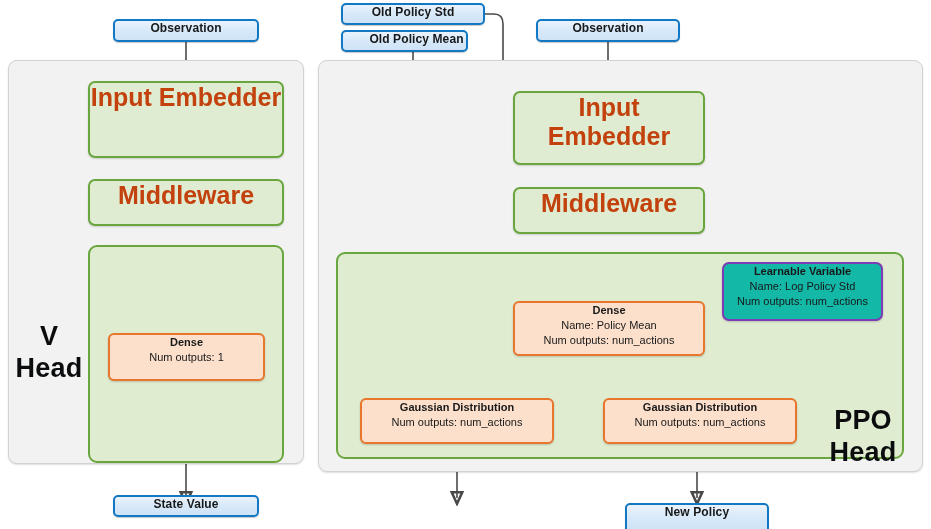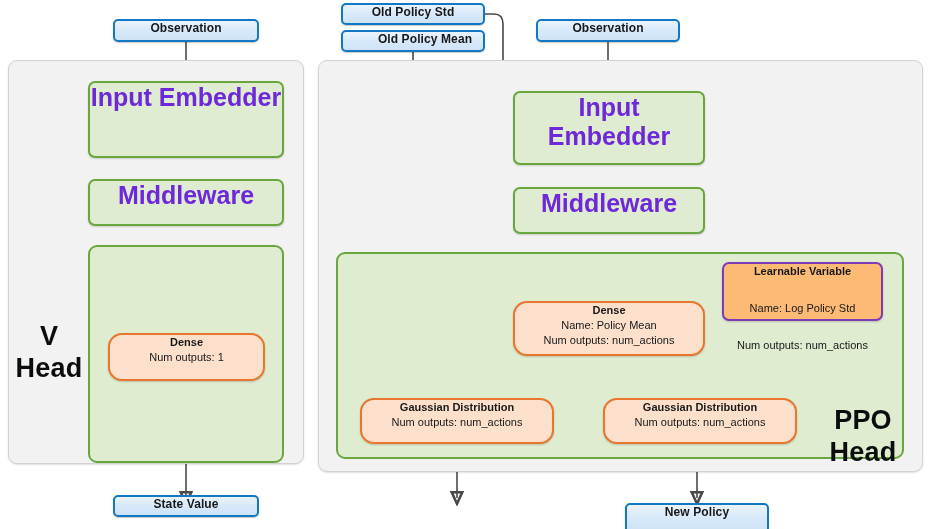--- a/index.html
+++ b/index.html
@@ -52,41 +52,40 @@
   }
   .grn-big {
     border: 2px solid #6aa63e;
     border-radius: 9px;
     background: #dfecd0;
     box-shadow: none;
   }
   .grn-lbl {
     font-size: 25px;
     font-weight: bold;
-    color: #6d28d9;
+    color: #c2410c;
   }
   
   .org {
     border: 2px solid #e8762c;
-    border-radius: 14px;
+    border-radius: 6px;
     background: #fde0cb;
     box-shadow: 0 1px 2px rgba(0,0,0,0.18);
     font-size: 11px;
     line-height: 15px;
   }
   .org .ttl { font-weight: bold; }
   
   .ppl {
     border: 2px solid #7d3cb5;
     border-radius: 7px;
-    background: #fdba74;
+    background: #14b8a6;
     box-shadow: 0 1px 2px rgba(0,0,0,0.18);
     font-size: 11px;
     line-height: 15px;
-    gap: 22px;
   }
   .ppl .ttl { font-weight: bold; }
   
   .head-cap {
     position: absolute;
     font-size: 27px;
     font-weight: bold;
     color: #0b0c0e;
     text-align: center;
     line-height: 32px;
@@ -182,21 +181,21 @@
 
   <div class="head-cap" style="left:812px; top:404px; width:102px;">
     <div>PPO</div>
     <div>Head</div>
   </div>
 
   <div class="node io" style="left:341px; top:3px; width:144px; height:22px;">
     <span>Old Policy Std</span>
   </div>
 
-  <div class="node io" style="left:341px; top:30px; width:144px; height:22px;padding-left:24px;">
+  <div class="node io" style="left:341px; top:30px; width:127px; height:22px;padding-left:24px;">
     <span>Old Policy Mean</span>
   </div>
 
   <div class="node io" style="left:536px; top:19px; width:144px; height:23px;">
     <span>Observation</span>
   </div>
 
   <div class="node grn" style="left:513px; top:91px; width:192px; height:74px;">
     <span class="grn-lbl">Input Embedder</span>
   </div>

